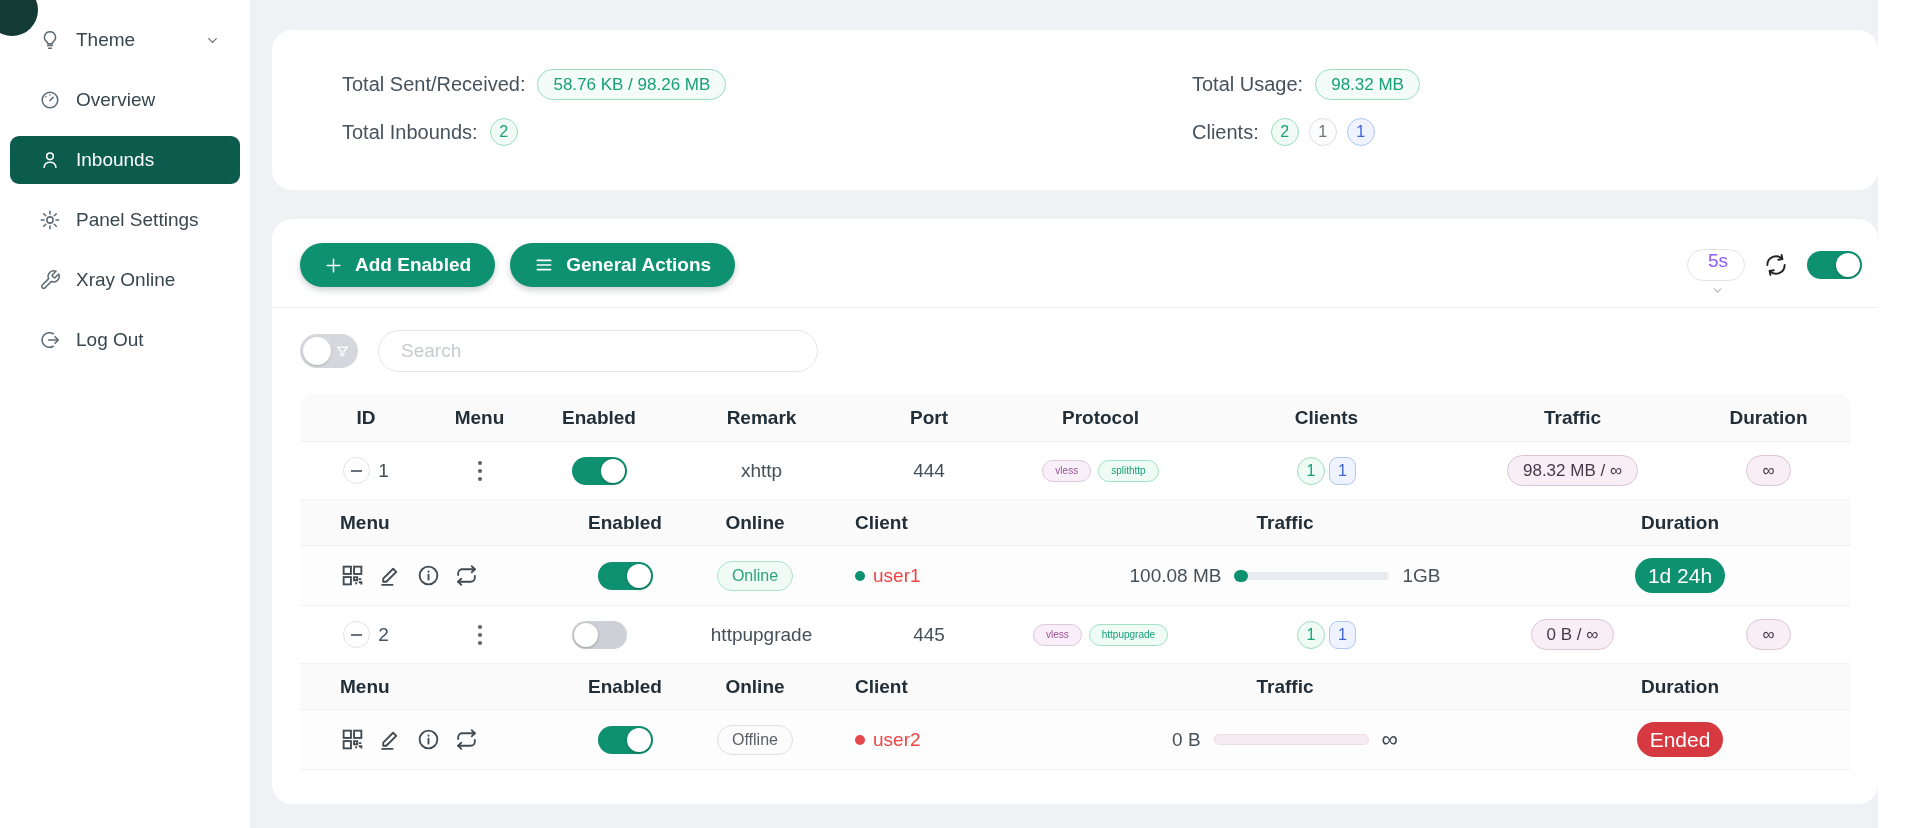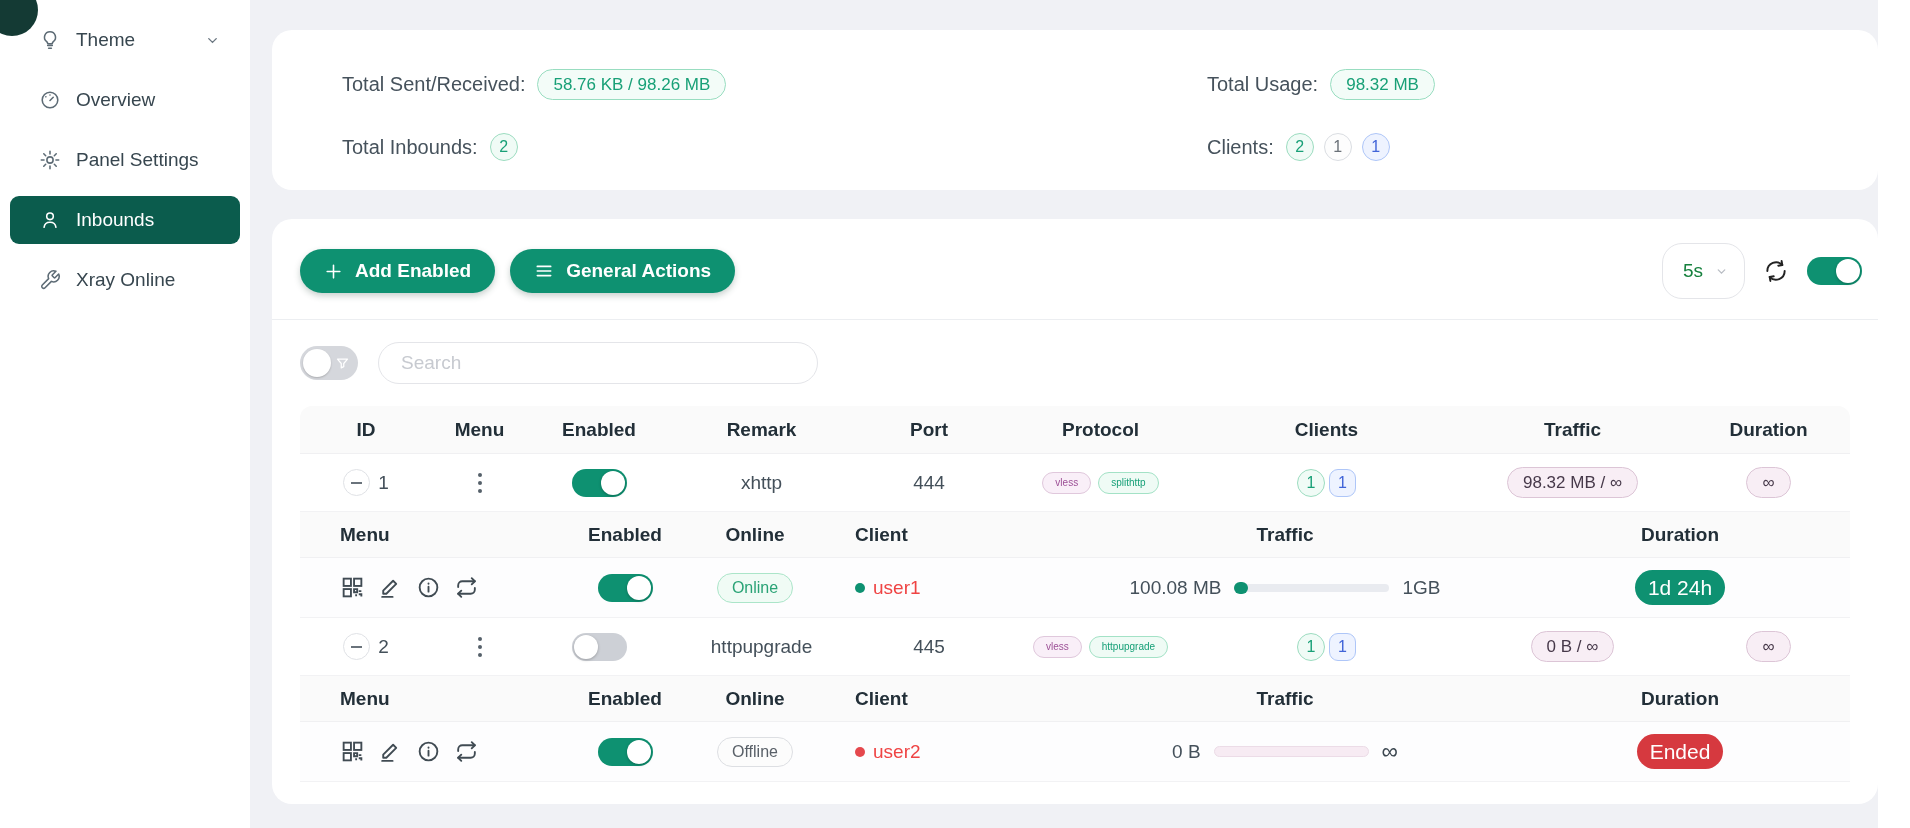--- a/index.html
+++ b/index.html
@@ -18,21 +18,21 @@
   }
   .side-item .sicon { width:23px; height:23px; display:flex; align-items:center; justify-content:center; color:#5d6b75; flex:0 0 auto; }
   .side-item.active { background:#0b5c4d; color:#fff; }
   .side-item.active .sicon { color:#fff; }
   .chev { margin-left:auto; margin-right:20px; color:#6a7680; display:flex; }
   svg { display:block; }
   
   .content { position:absolute; left:272px; top:0; width:1606px; }
   .card { background:#fff; border-radius:20px; }
   .stats-card { margin-top:30px; height:160px; padding:30px 0 0 70px; }
-  .stats-grid { display:grid; grid-template-columns:850px auto; grid-template-rows:48px 48px;gap:15px; }
+  .stats-grid { display:grid; grid-template-columns:850px auto; grid-template-rows:48px 48px; }
   .stat-row { display:flex; align-items:center; gap:12px; font-size:20px; color:#46525c; }
   .pill { display:inline-flex; align-items:center; border-radius:999px; padding:6px 15px; font-size:17px; line-height:1; white-space:nowrap; }
   .pill-green { background:#f3fcf8; border:1px solid #98ddc0; color:#18a077; }
   .pill-plum  { background:#f8eef5; border:1px solid #dcc5d6; color:#47394a; }
   .badge { min-width:28px; height:28px; padding:0 6px; border-radius:50%; display:inline-flex; align-items:center; justify-content:center; font-size:16px; line-height:1; }
   .badge-green { background:#f0fbf6; border:1px solid #9cdcc0; color:#18a077; }
   .badge-gray  { background:#fdfdfd; border:1px solid #dadde2; color:#6a7178; }
   .badge-blue  { background:#eef3ff; border:1px solid #aec6f8; color:#4164d8; }
   .badge-sq { border-radius:9px; min-width:27px; }
   .badge-group { display:inline-flex; gap:10px; align-items:center; }
@@ -41,23 +41,23 @@
   .toolbar { display:flex; align-items:center; padding:24px 16px 20px 28px; }
   .btn-primary {
     display:inline-flex; align-items:center; gap:12px; border:none; cursor:pointer;
     background:#0e9171; color:#fff; font-size:19px; font-weight:600; font-family:inherit;
     height:44px; padding:0 24px; border-radius:22px; margin-right:15px;
     box-shadow:0 3px 6px rgba(40,70,60,.25);
   }
   .btn-icon { display:flex; color:#fff; }
   .toolbar-right { margin-left:auto; display:flex; align-items:center; gap:14px; }
   .select {
-    display:inline-flex; align-items:center; gap:12px; height:56px; padding:0 16px 0 20px;
+    display:inline-flex; align-items:center; gap:12px; height:32px; padding:0 16px 0 20px;
     border:1px solid #e4e5e9; border-radius:20px; background:#fff; cursor:pointer;
-    font-size:19px; color:#15803d;
+    font-size:19px; color:#8b5cf6;flex-direction:column;
   }
   .select .chev-sm { color:#b9bdc4; display:flex; }
   .icon-btn { background:none; border:none; cursor:pointer; color:#222; display:flex; padding:4px; }
   .switch { width:55px; height:28px; border-radius:14px; background:#cdd0d6; position:relative; cursor:pointer; flex:0 0 auto; }
   .switch .knob { position:absolute; top:2px; left:2px; width:24px; height:24px; border-radius:50%; background:#fff; box-shadow:0 1px 3px rgba(0,0,0,.25); }
   .switch.on { background:#0e9171; }
   .switch.on .knob { left:29px; }
   .divider { border-top:1px solid #eceef1; }
   
   .search-row { display:flex; align-items:center; gap:20px; padding:22px 28px 4px; }
@@ -134,49 +134,58 @@
       <span class="sicon">
         <svg width="22" height="22" viewBox="0 0 24 24" fill="none" stroke="currentColor" stroke-width="1.7" stroke-linecap="round">
             <circle cx="12" cy="12" r="8.5"></circle>
             <path d="M12 12.5l3.5-3.5"></path>
             <path d="M7.5 8.5l.01.01M12 6.5l.01.01"></path>
           </svg>
       </span>
       <span>Overview</span>
     </div>
 
+    <div class="side-item active">
+      <span class="sicon">
+        <svg width="22" height="22" viewBox="0 0 24 24" fill="none" stroke="currentColor" stroke-width="1.7" stroke-linecap="round">
+            <circle cx="12" cy="8" r="3.6"></circle>
+            <path d="M5.5 20c.5-3.6 3-5.5 6.5-5.5s6 1.9 6.5 5.5"></path>
+          </svg>
+      </span>
+      <span>Inbounds</span>
+    </div>
+
     <div class="side-item">
       <span class="sicon">
         <svg width="22" height="22" viewBox="0 0 24 24" fill="none" stroke="currentColor" stroke-width="1.7" stroke-linecap="round">
             <circle cx="12" cy="12" r="3.4"></circle>
             <path d="M12 2.5v3M12 18.5v3M2.5 12h3M18.5 12h3M5.2 5.2l2.1 2.1M16.7 16.7l2.1 2.1M18.8 5.2l-2.1 2.1M7.3 16.7l-2.1 2.1"></path>
           </svg>
       </span>
       <span>Panel Settings</span>
     </div>
 
-    <div class="side-item active">
-      <span class="sicon">
-        <svg width="22" height="22" viewBox="0 0 24 24" fill="none" stroke="currentColor" stroke-width="1.7" stroke-linecap="round">
-            <circle cx="12" cy="8" r="3.6"></circle>
-            <path d="M5.5 20c.5-3.6 3-5.5 6.5-5.5s6 1.9 6.5 5.5"></path>
-          </svg>
-      </span>
-      <span>Inbounds</span>
-    </div>
-
     <div class="side-item">
       <span class="sicon">
         <svg width="22" height="22" viewBox="0 0 24 24" fill="none" stroke="currentColor" stroke-width="1.7" stroke-linecap="round" stroke-linejoin="round">
             <path d="M14.7 6.3a1 1 0 0 0 0 1.4l1.6 1.6a1 1 0 0 0 1.4 0l3.77-3.77a6 6 0 0 1-7.94 7.94l-6.91 6.91a2.12 2.12 0 0 1-3-3l6.91-6.91a6 6 0 0 1 7.94-7.94l-3.76 3.76z"></path>
           </svg>
       </span>
       <span>Xray Online</span>
     </div>
 
+    <div class="side-item">
+      <span class="sicon">
+        <svg width="22" height="22" viewBox="0 0 24 24" fill="none" stroke="currentColor" stroke-width="1.7" stroke-linecap="round" stroke-linejoin="round">
+            <path d="M15.5 5.2A8 8 0 1 0 15.5 18.8"></path>
+            <path d="M10.5 12H21M17.5 8.5L21 12l-3.5 3.5"></path>
+          </svg>
+      </span>
+      <span>Log Out</span>
+    </div>
 
   </nav>
 </aside>
 
 <main class="content">
 
   <section class="card stats-card">
     <div class="stats-grid">
       <div class="stat-row">
         <span>Total Sent/Received:</span>

